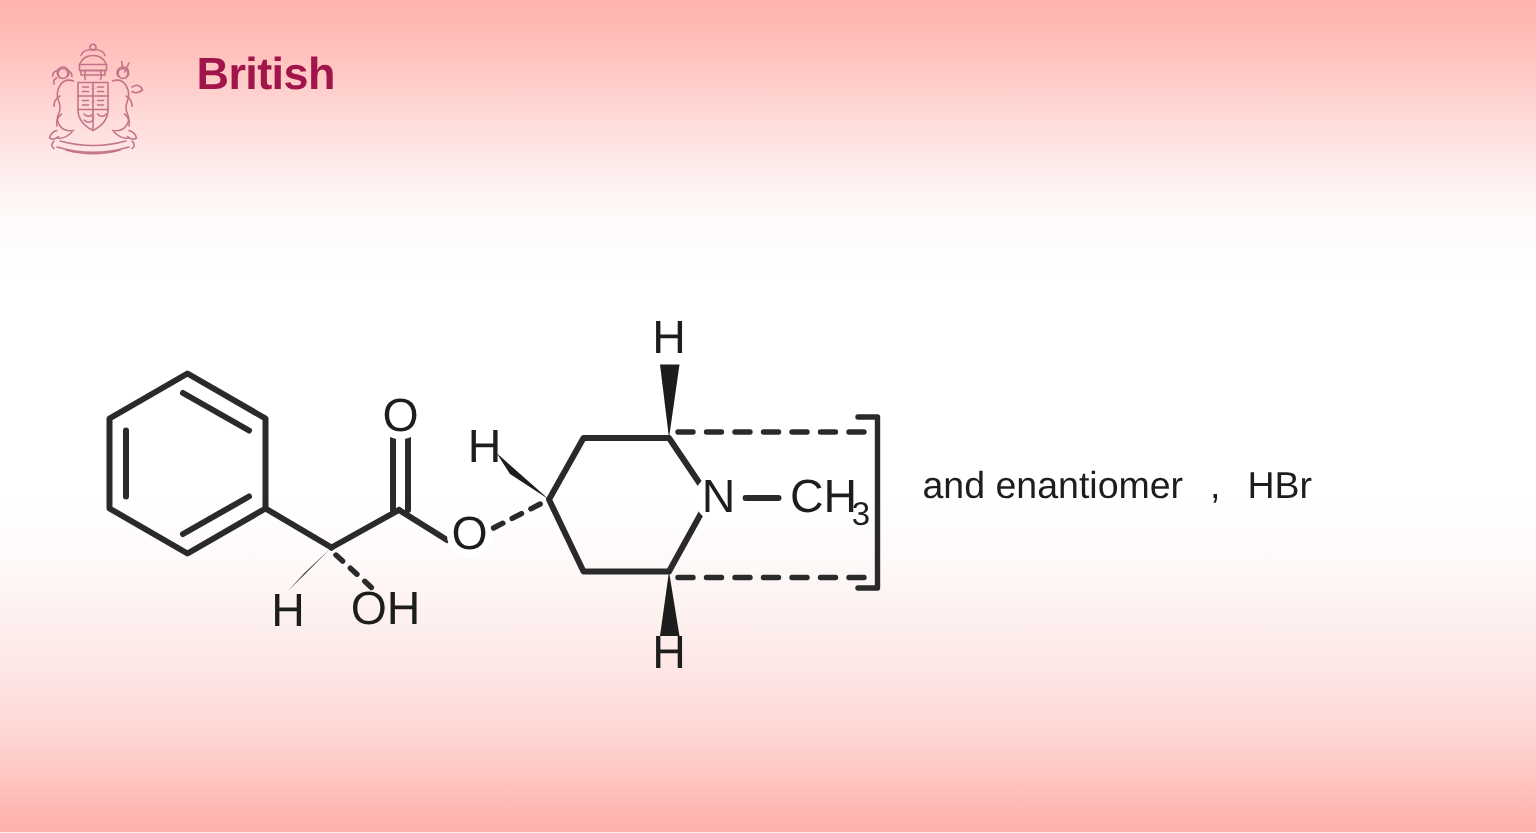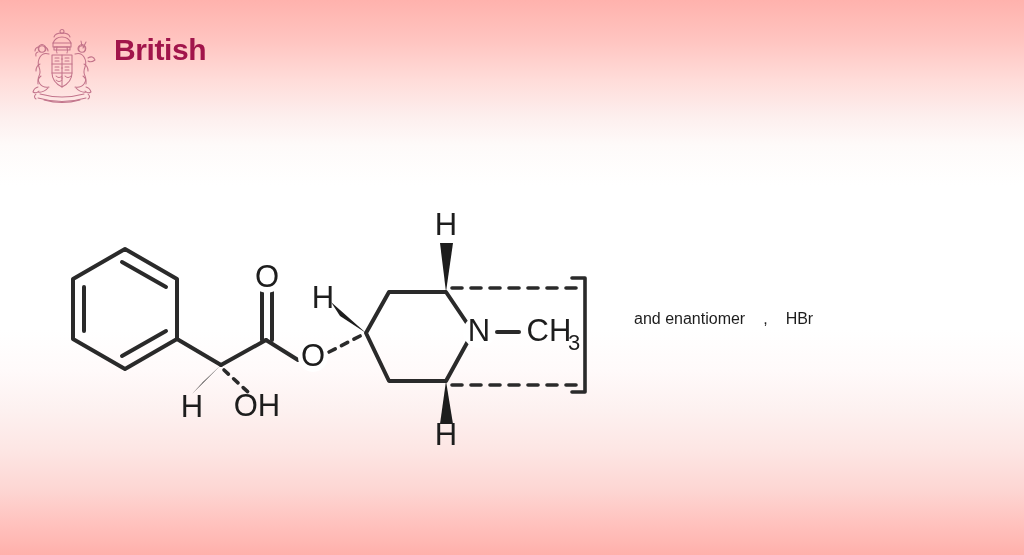--- a/index.html
+++ b/index.html
@@ -36,21 +36,21 @@
         #ffb0ab 555px);
   }
 
   
   #logo-block {
     position: absolute;
     left: 24px;
     top: 28px;
     display: flex;
     align-items: flex-start;
-    gap: 14px;
+    gap: 31px;
   }
   #crest {
     width: 76px;
     height: 80px;
     flex: 0 0 auto;
     opacity: 0.92;
   }
   #wordmark {
     margin-top: 6px;
     line-height: 1.04;
@@ -67,26 +67,26 @@
   
   #structure {
     position: absolute;
     left: 0;
     top: 0;
   }
 
   
   #formula-text {
     position: absolute;
-    left: 634px;
+    left: 615px;
     top: 310px;
     display: flex;
     align-items: baseline;
     color: #1d1d1d;
-    font-size: 16px;
+    font-size: 25px;
     font-family: "Liberation Sans", sans-serif;
     white-space: pre;
   }
   #formula-text .gap-a { display: inline-block; width: 18px; }
   #formula-text .gap-b { display: inline-block; width: 18px; }
 </style>
 </head>
 <body>
 
 <div id="page">

